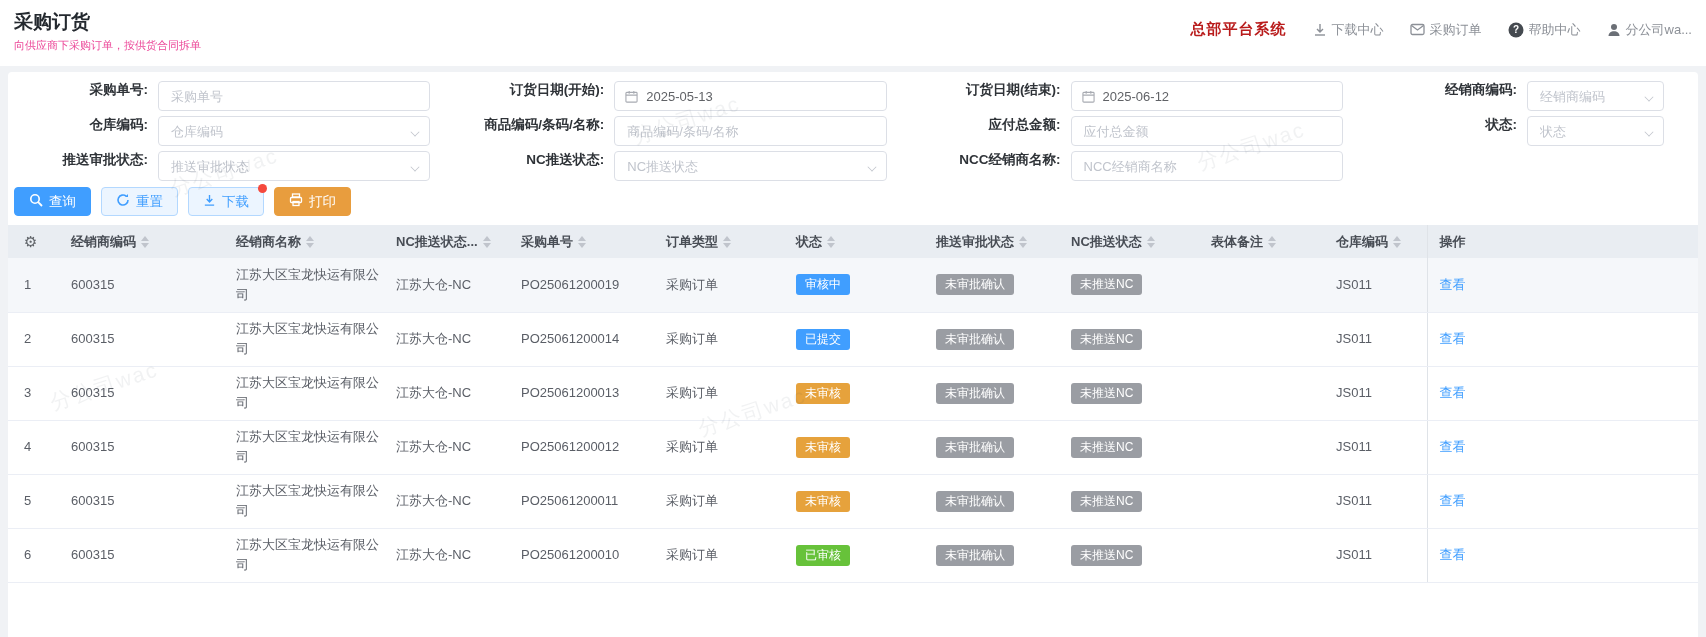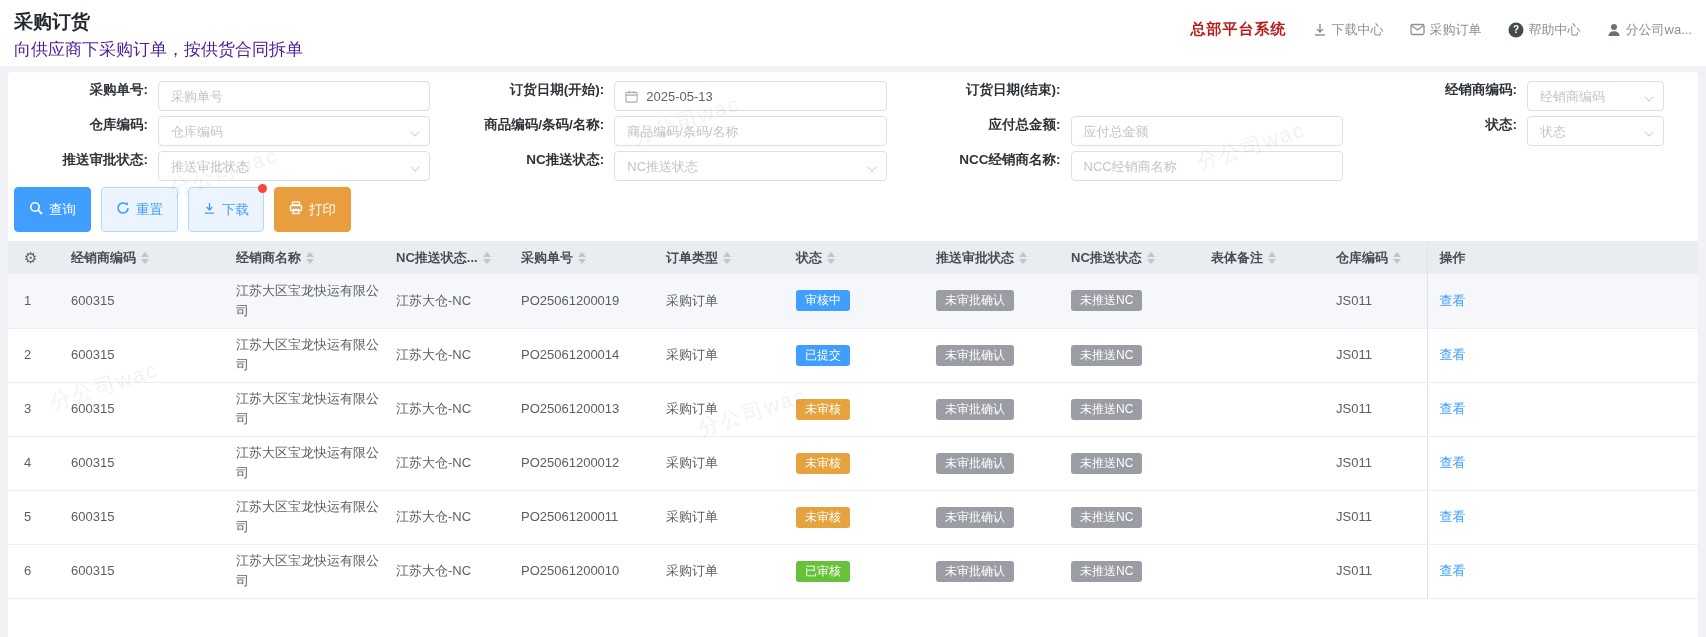--- a/index.html
+++ b/index.html
@@ -5,40 +5,40 @@
   * { box-sizing: border-box; }
   html,body { margin:0; padding:0; }
   body {
     width:1706px; height:637px; overflow:hidden; position:relative;
     font-family:"Liberation Sans","DejaVu Sans",sans-serif;
     background:#f0f2f5; color:#333; font-size:13px;
   }
   
   .topbar { position:absolute; top:0; left:0; width:100%; height:66px; background:#fff; z-index:3; }
   .page-title { position:absolute; left:14px; top:9px; font-size:19px; font-weight:700; color:#24292f; }
-  .page-subtitle { position:absolute; left:14px; top:38px; font-size:17px; color:#4c1d95; }
+  .page-subtitle { position:absolute; left:14px; top:38px; font-size:11px; color:#ec4899; }
   .topnav { position:absolute; right:14px; top:20px; display:flex; align-items:center; gap:26px; }
   .sysname { font-size:15px; font-weight:700; color:#b91c1c; letter-spacing:1px; }
   .navitem { display:flex; align-items:center; gap:5px; color:#8c9097; font-size:13px; cursor:pointer;text-align:right; }
   .navitem svg { display:block; }
   
   .card { position:absolute; left:8px; right:8px; top:72px; bottom:0; background:#fff; border-radius:4px 4px 0 0; z-index:2; overflow:hidden; }
   
   .filter-area { height:110px; overflow:hidden; padding-top:9px; }
   .filter-grid { display:grid; grid-template-columns:27% 27% 27% 19%; }
   .ffield { display:flex; align-items:flex-start; height:35px; padding-right:34px; }
   .flabel { flex:0 0 150px; text-align:right; padding-right:10px; font-weight:700; color:#2f3338; font-size:13.5px; white-space:nowrap; }
   .fctrl { flex:1; position:relative; height:30px; border:1px solid #dcdfe6; border-radius:4px; background:#fff; display:flex; align-items:center; padding:0 10px; gap:6px; }
   .fctrl input { border:none; outline:none; width:100%; font-size:13px; color:#606266; background:transparent; font-family:inherit; }
   .fctrl input::placeholder { color:#c0c4cc; }
   .chevron { position:absolute; right:10px; top:11px; width:8px; height:8px; border-right:1.5px solid #c0c4cc; border-bottom:1.5px solid #c0c4cc; transform:rotate(45deg) scale(.8); }
   .calicon { color:#a8abb2; flex:0 0 auto; display:flex; }
   
   .btnbar { display:flex; gap:10px; padding:5px 0 0 6px; }
-  .btn { position:relative; display:inline-flex; align-items:center; gap:6px; height:45px; padding:0 14px; border-radius:4px; font-size:13.5px; cursor:pointer; border:1px solid transparent; font-weight:400; }
+  .btn { position:relative; display:inline-flex; align-items:center; gap:6px; height:29px; padding:0 14px; border-radius:4px; font-size:13.5px; cursor:pointer; border:1px solid transparent; font-weight:400; }
   .btn-primary { background:#409eff; border-color:#409eff; color:#fff; }
   .btn-plain { background:#ecf5ff; border-color:#b3d8ff; color:#409eff; }
   .btn-warning { background:#e89d3e; border-color:#e89d3e; color:#fff; }
   .btn .reddot { position:absolute; top:-4px; right:-4px; width:9px; height:9px; border-radius:50%; background:#f5493d; }
   
   .tablewrap { margin-top:9px; }
   table { border-collapse:collapse; table-layout:fixed; width:1698px; }
   thead th { background:#e9edf2; height:33px; font-size:13px; font-weight:700; color:#484d55; text-align:left; padding:0 8px; white-space:nowrap; overflow:hidden; }
   tbody td { height:54px; border-bottom:1px solid #ebeef5; padding:4px 8px; font-size:13px; color:#5a5e66; vertical-align:middle; line-height:20px; }
   tbody tr.hovered td { background:#f5f7fa; }
@@ -123,20 +123,30 @@
                 <rect x="1" y="2.5" width="12" height="10.5" rx="1" stroke="#a8abb2" stroke-width="1.2" fill="none"></rect>
                 <path d="M1 5.5h12" stroke="#a8abb2" stroke-width="1.2"></path>
                 <path d="M4.5 1v3M9.5 1v3" stroke="#a8abb2" stroke-width="1.2"></path>
               </svg>
             </span>
             <input type="text" placeholder="" value="2025-05-13" style="">
           </div>
         </div>
         <div class="ffield">
           <span class="flabel">订货日期(结束):</span>
+          <div class="fctrl">
+            <span class="calicon">
+              <svg width="13" height="13" viewBox="0 0 14 14">
+                <rect x="1" y="2.5" width="12" height="10.5" rx="1" stroke="#a8abb2" stroke-width="1.2" fill="none"></rect>
+                <path d="M1 5.5h12" stroke="#a8abb2" stroke-width="1.2"></path>
+                <path d="M4.5 1v3M9.5 1v3" stroke="#a8abb2" stroke-width="1.2"></path>
+              </svg>
+            </span>
+            <input type="text" placeholder="" value="2025-06-12" style="">
+          </div>
         </div>
         <div class="ffield">
           <span class="flabel">经销商编码:</span>
           <div class="fctrl">
             <input type="text" placeholder="经销商编码" readonly="" style="">
             <span class="chevron"></span>
           </div>
         </div>
         <div class="ffield">
           <span class="flabel">仓库编码:</span>

